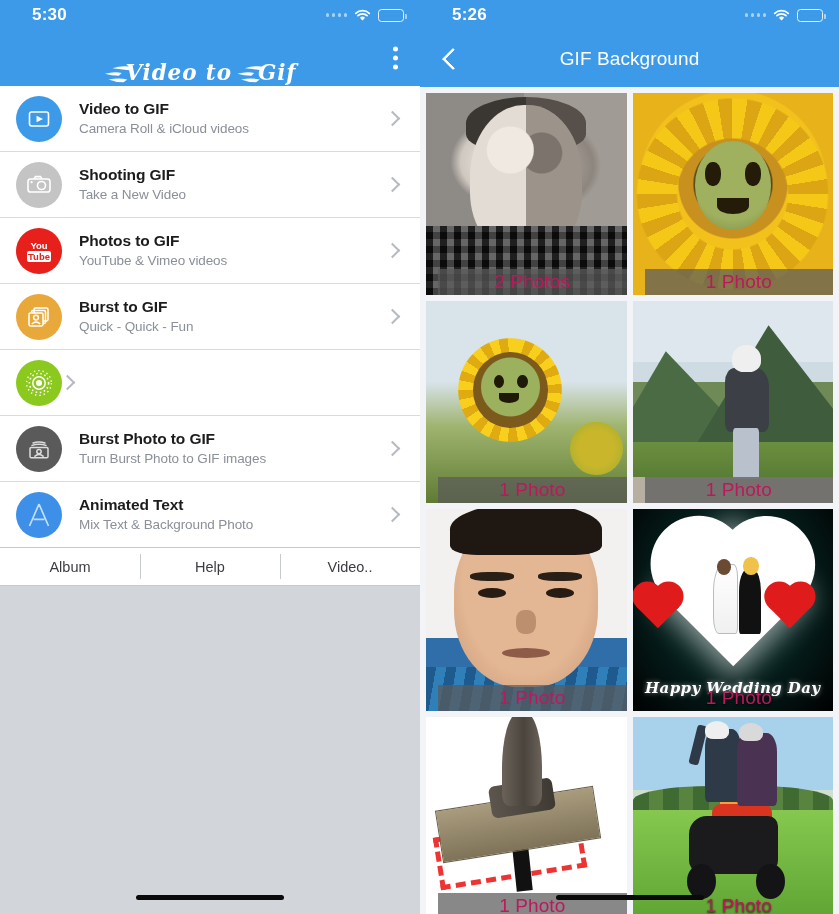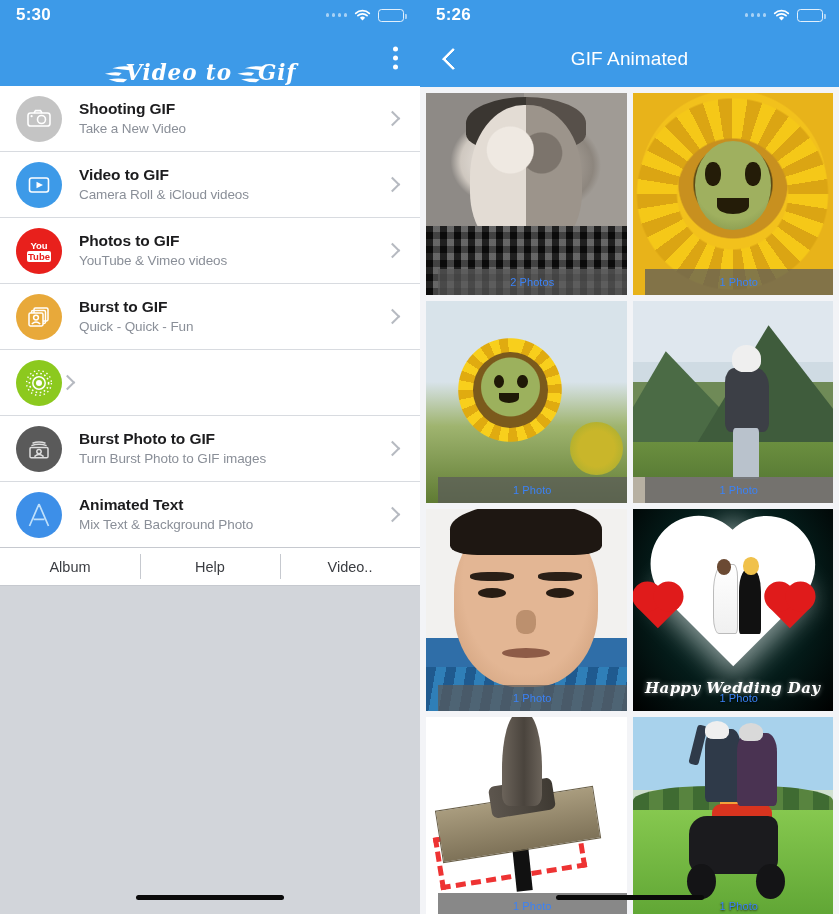--- a/index.html
+++ b/index.html
@@ -12,21 +12,21 @@
   }
   .screens { display:flex; width:839px; height:914px; }
 
   
   .phone-left { width:420px; height:914px; background:#d2d5da; position:relative; display:flex; flex-direction:column; }
   .phone-right { width:419px; height:914px; background:#eceef2; position:relative; display:flex; flex-direction:column; }
 
   .statusbar {
     height:30px; background:#3d9ae8; color:#fff;
     display:flex; align-items:center; justify-content:space-between;
-    padding:0 16px 0 16px; flex:none;
+    padding:0 16px 0 32px; flex:none;
   }
   .status-time { font-size:17px; font-weight:600; letter-spacing:.2px; }
   .status-right { display:flex; align-items:center; gap:7px; }
   .dots-icon { display:flex; gap:2.5px; align-items:center; }
   .dots-icon i { width:3.5px; height:3.5px; border-radius:50%; background:rgba(255,255,255,.55); display:block; }
   .wifi-icon { width:17px; height:13px; position:relative; }
   .wifi-icon svg { display:block; }
   .batt-icon { width:26px; height:13px; border:1.5px solid rgba(255,255,255,.85); border-radius:3.5px; position:relative; padding:1.5px; }
   .batt-icon::after { content:""; position:absolute; right:-3.5px; top:4px; width:2px; height:5px; background:rgba(255,255,255,.55); border-radius:0 1px 1px 0; }
   .batt-fill { height:100%; background:#fff; border-radius:1.5px; }
@@ -68,21 +68,21 @@
   .navbar-right .title { font-size:19px; color:#fff; letter-spacing:.1px; }
   .back-chev { position:absolute; left:16px; top:50%; transform:translateY(-50%); width:28px; height:28px; cursor:pointer; }
   .back-chev::before { content:""; position:absolute; left:9px; top:6px; width:13px; height:13px;
     border-left:3.2px solid #fff; border-bottom:3.2px solid #fff; transform:rotate(45deg); border-radius:1px; }
 
   .grid { flex:1; background:#f3f4f7; padding:3px 3px 0 3px; display:flex; flex-wrap:wrap; align-content:flex-start; overflow:hidden; }
   .cell { width:50%; height:208px; padding:3px; position:relative; }
   .thumb { width:100%; height:100%; position:relative; overflow:hidden; background:#fff; }
   .thumb .art { position:absolute; inset:0; }
   .cap { position:absolute; left:12px; right:0; bottom:0; height:26px; background:rgba(90,90,90,.72);
-    color:#3b82f6; font-size:11px; display:flex; align-items:center; justify-content:center; letter-spacing:.1px; }
+    color:#be185d; font-size:19px; display:flex; align-items:center; justify-content:center; letter-spacing:.1px; }
   .cap.float { background:transparent; text-shadow:0 1px 2px rgba(0,0,0,.75); }
 
   
   .art-portrait-bw {
     background:
       radial-gradient(ellipse 34% 30% at 36% 34%, #f0ece7 0%, #cfc8c0 55%, transparent 70%),
       radial-gradient(ellipse 32% 30% at 64% 36%, #b5ada4 0%, #8d867e 60%, transparent 72%),
       linear-gradient(90deg, #8e8a86 0%, #8e8a86 49%, #a09b95 49%, #a09b95 100%);
   }
   .art-portrait-bw::after {
@@ -263,45 +263,45 @@
       <div class="kebab">
           <i></i>
           <i></i>
           <i></i>
         </div>
     </div>
 
     <div class="menu-list">
 
       <div class="menu-row">
+        <div class="menu-icon" style="background:#3d9ae8">
+          <svg width="26" height="26" viewBox="0 0 26 26">
+              <rect x="3.5" y="6" width="19" height="14" rx="2.2" fill="none" stroke="#fff" stroke-width="1.6"></rect>
+              <path d="M10.5 9.8 17 13l-6.5 3.2z" fill="#fff"></path>
+            </svg>
+        </div>
+        <div class="menu-text">
+          <div class="menu-title">Video to GIF</div>
+          <div class="menu-sub">Camera Roll &amp; iCloud videos</div>
+        </div>
+        <span class="chev"></span>
+      </div>
+
+      <div class="menu-row">
         <div class="menu-icon" style="background:#c4c4c4">
           <svg width="28" height="28" viewBox="0 0 28 28">
               <rect x="3" y="8" width="22" height="13" rx="2.6" fill="none" stroke="#fff" stroke-width="1.6"></rect>
               <path d="M9 8 10.5 5.6h5L17 8" fill="none" stroke="#fff" stroke-width="1.6"></path>
               <circle cx="16.5" cy="14.5" r="4" fill="none" stroke="#fff" stroke-width="1.6"></circle>
               <circle cx="6.6" cy="11.2" r="1.1" fill="#fff"></circle>
             </svg>
         </div>
         <div class="menu-text">
           <div class="menu-title">Shooting GIF</div>
           <div class="menu-sub">Take a New Video</div>
-        </div>
-        <span class="chev"></span>
-      </div>
-
-      <div class="menu-row">
-        <div class="menu-icon" style="background:#3d9ae8">
-          <svg width="26" height="26" viewBox="0 0 26 26">
-              <rect x="3.5" y="6" width="19" height="14" rx="2.2" fill="none" stroke="#fff" stroke-width="1.6"></rect>
-              <path d="M10.5 9.8 17 13l-6.5 3.2z" fill="#fff"></path>
-            </svg>
-        </div>
-        <div class="menu-text">
-          <div class="menu-title">Video to GIF</div>
-          <div class="menu-sub">Camera Roll &amp; iCloud videos</div>
         </div>
         <span class="chev"></span>
       </div>
 
       <div class="menu-row">
         <div class="menu-icon" style="background:#e8201c;flex-direction:column;gap:2px">
           <svg width="34" height="30" viewBox="0 0 34 30">
             <text x="17" y="13" text-anchor="middle" font-family="Liberation Sans, sans-serif" font-size="9.5" font-weight="bold" fill="#fff">You</text>
             <rect x="5" y="15" width="24" height="11" rx="2" fill="#fff"></rect>
             <text x="17" y="23.6" text-anchor="middle" font-family="Liberation Sans, sans-serif" font-size="9.5" font-weight="bold" fill="#e8201c">Tube</text>
@@ -401,21 +401,21 @@
               <path d="M3.9 6.7a6.7 6.7 0 0 1 9.2 0" stroke="#fff" stroke-width="1.7" fill="none" stroke-linecap="round"></path>
               <path d="M1.7 4.3a9.9 9.9 0 0 1 13.6 0" stroke="#fff" stroke-width="1.7" fill="none" stroke-linecap="round"></path>
             </svg>
         </span>
         <span class="batt-icon"><span class="batt-fill"></span></span>
       </span>
     </div>
 
     <div class="navbar-right">
       <span class="back-chev"></span>
-      <span class="title">GIF Animated</span>
+      <span class="title">GIF Background</span>
     </div>
 
     <div class="grid">
 
       <div class="cell">
         <div class="thumb">
           <div class="art art-portrait-bw">
             <div class="hair"></div>
               <div class="head"></div>
           </div>

